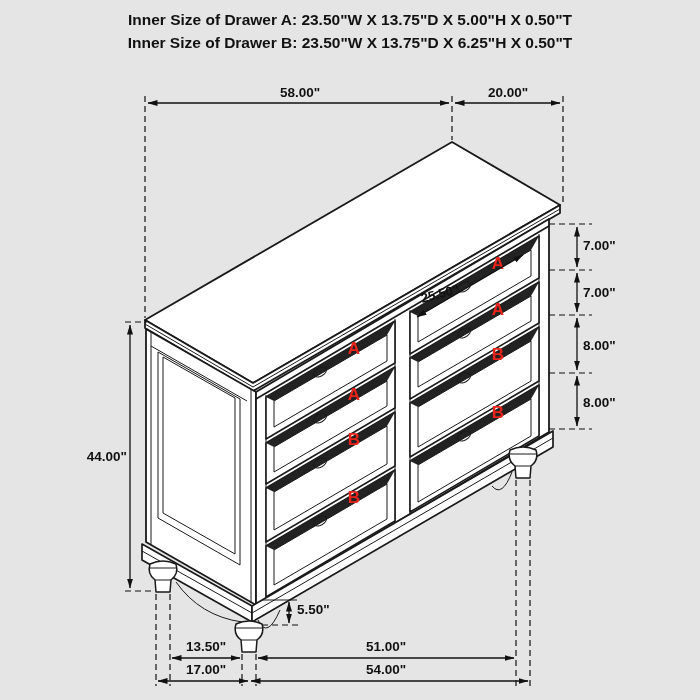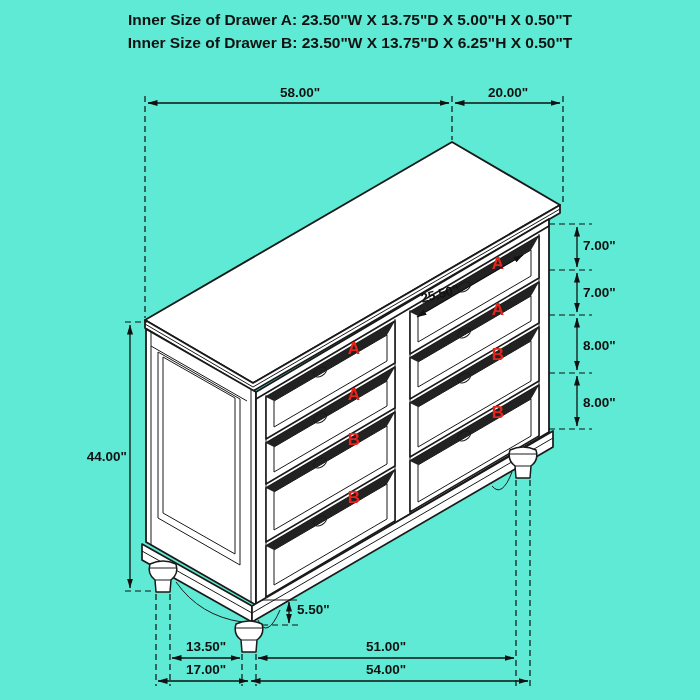--- a/index.html
+++ b/index.html
@@ -1,16 +1,16 @@
 <!DOCTYPE html>
 <html><head>
 <meta charset="utf-8">
 <style>
   html,body{margin:0;padding:0;background:#ffffff;}
-  .canvas{width:700px;height:700px;background:#5eead4;position:relative;overflow:hidden;
+  .canvas{width:700px;height:700px;background:#e5e5e5;position:relative;overflow:hidden;
           font-family:"Liberation Sans", sans-serif;}
   svg{display:block;}
   text{fill:#111;}
   .title-txt{font-size:15.5px;font-weight:bold;}
   .dim-txt{font-size:13.5px;font-weight:bold;}
   .dim-sm{font-size:13px;font-weight:bold;}
   .letter{font-size:17px;font-weight:bold;fill:#e8231a;}
   .ln{stroke:#1a1a1a;stroke-width:1.7;fill:none;stroke-linejoin:round;stroke-linecap:round;}
   .ln-thin{stroke:#1a1a1a;stroke-width:1;fill:none;}
   .face{fill:#ffffff;stroke:#1a1a1a;stroke-width:1.8;stroke-linejoin:round;}

